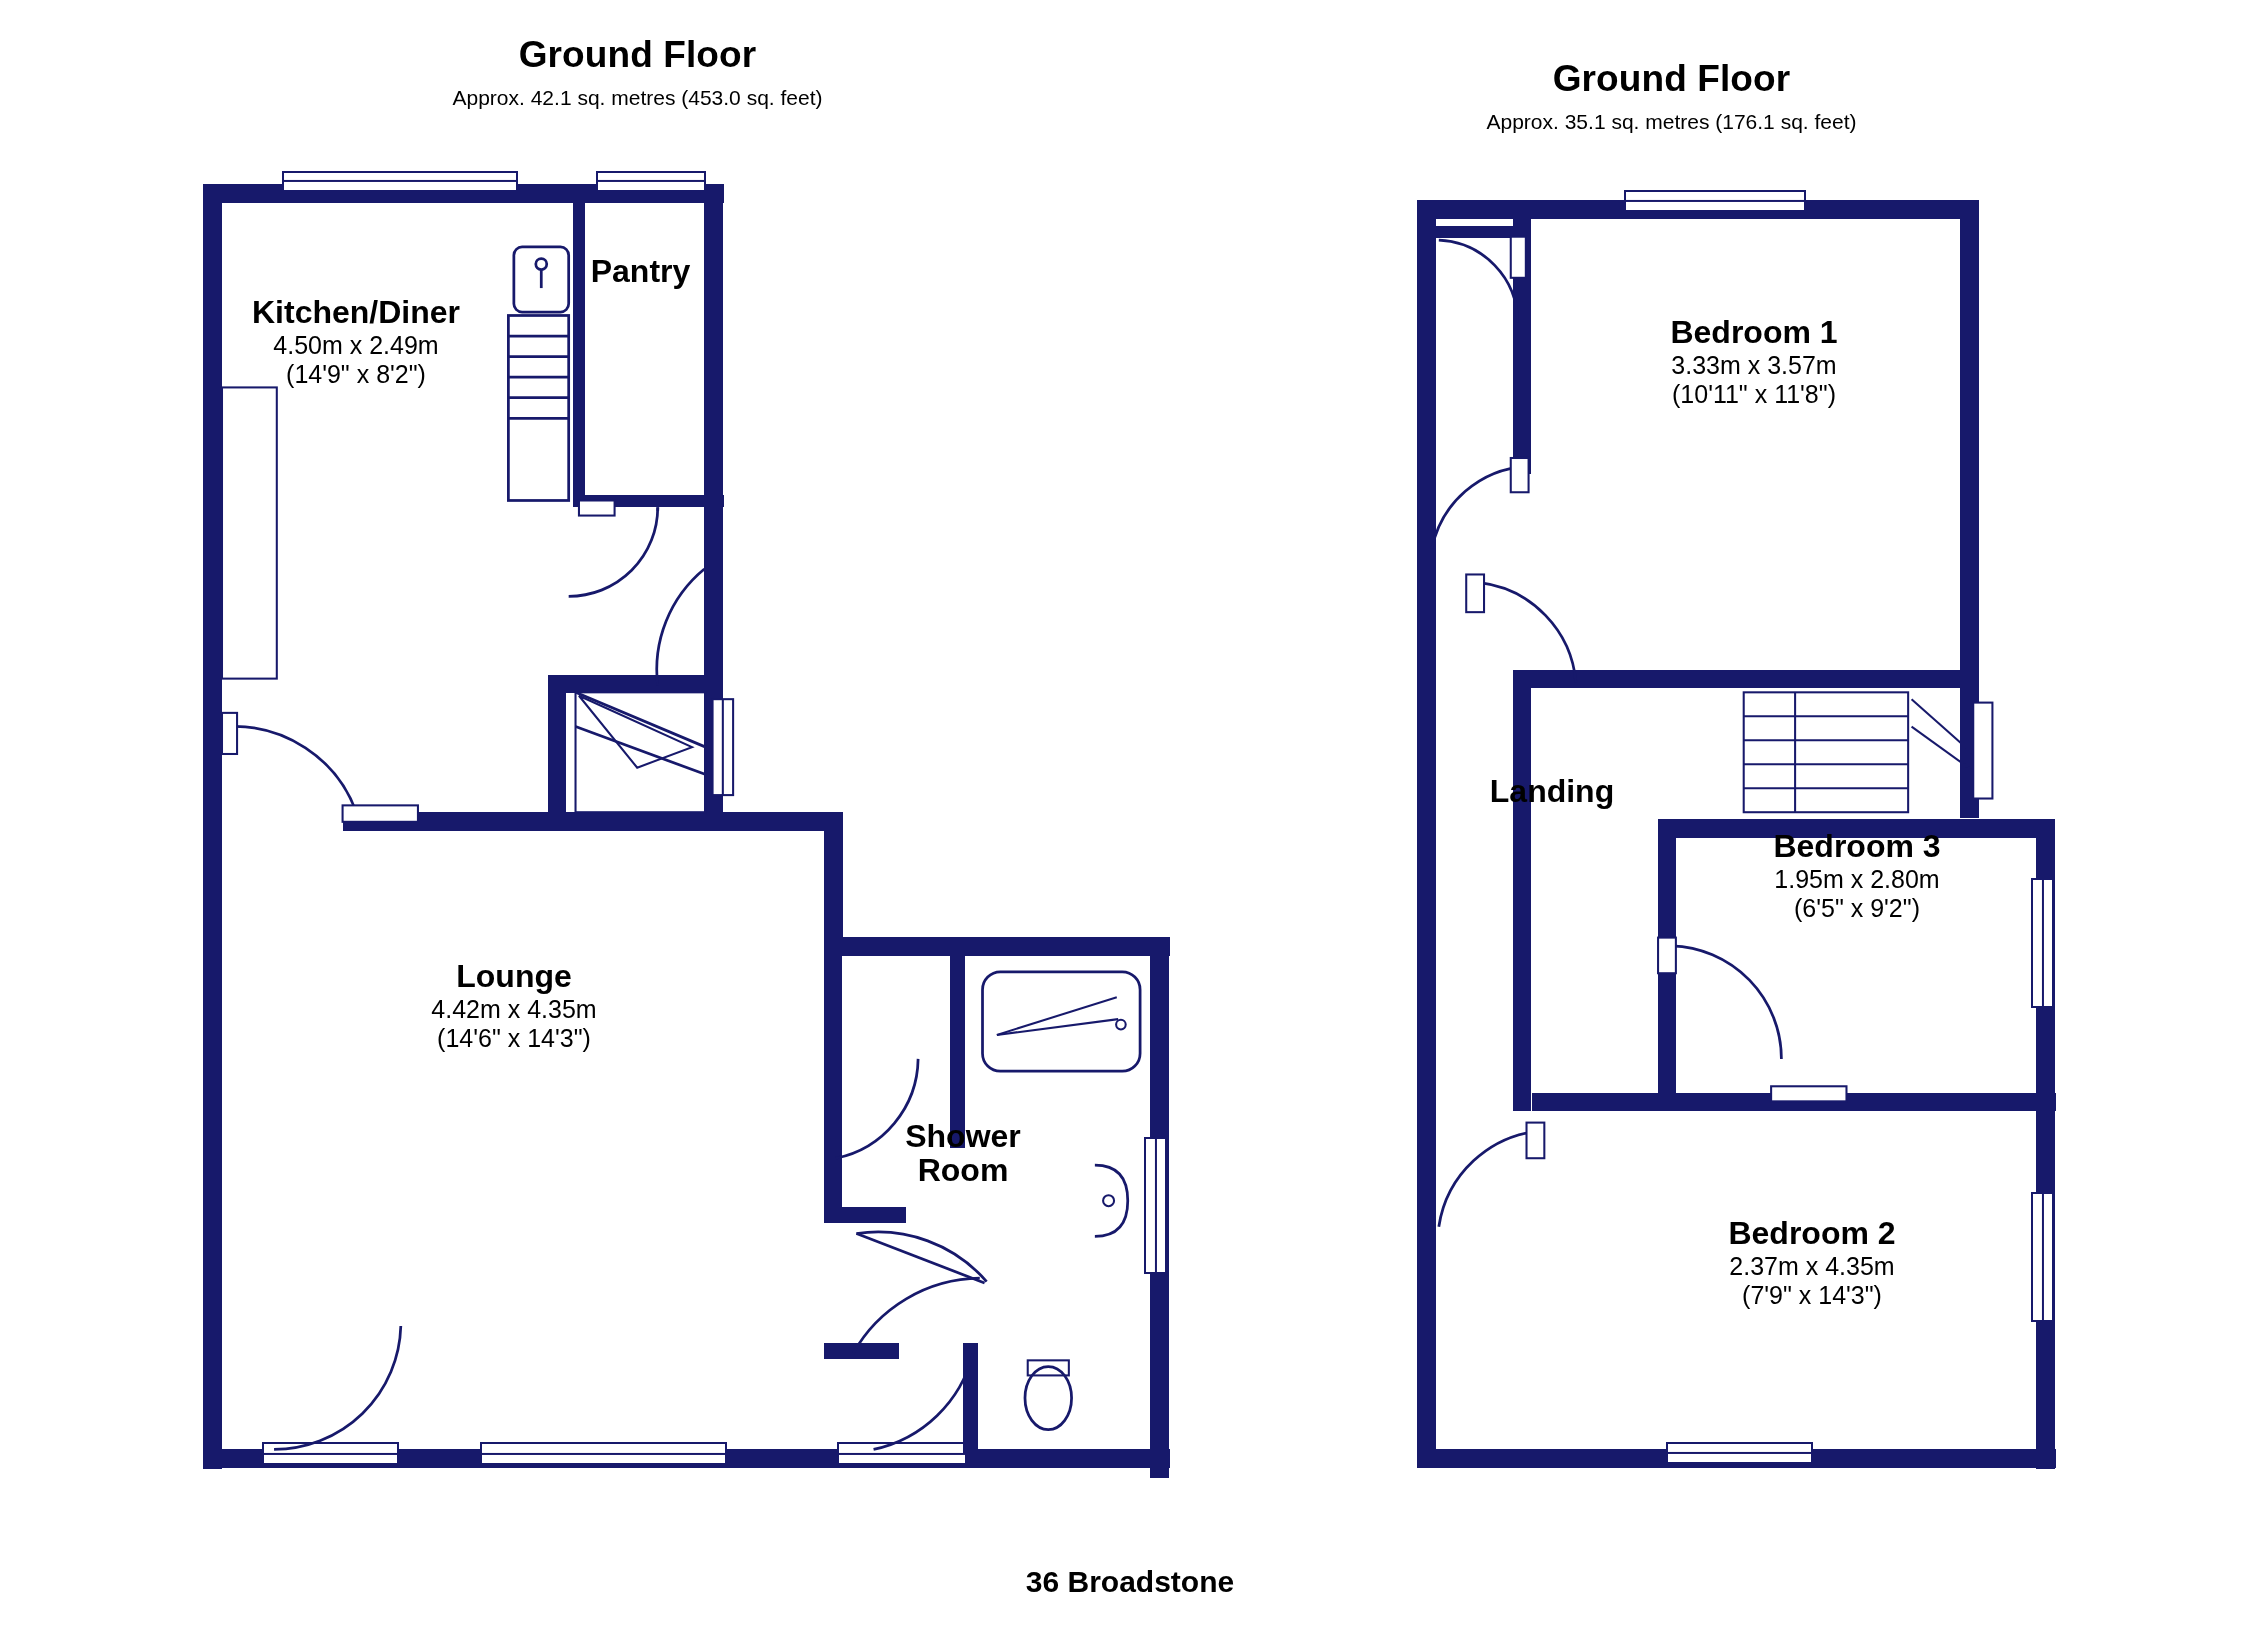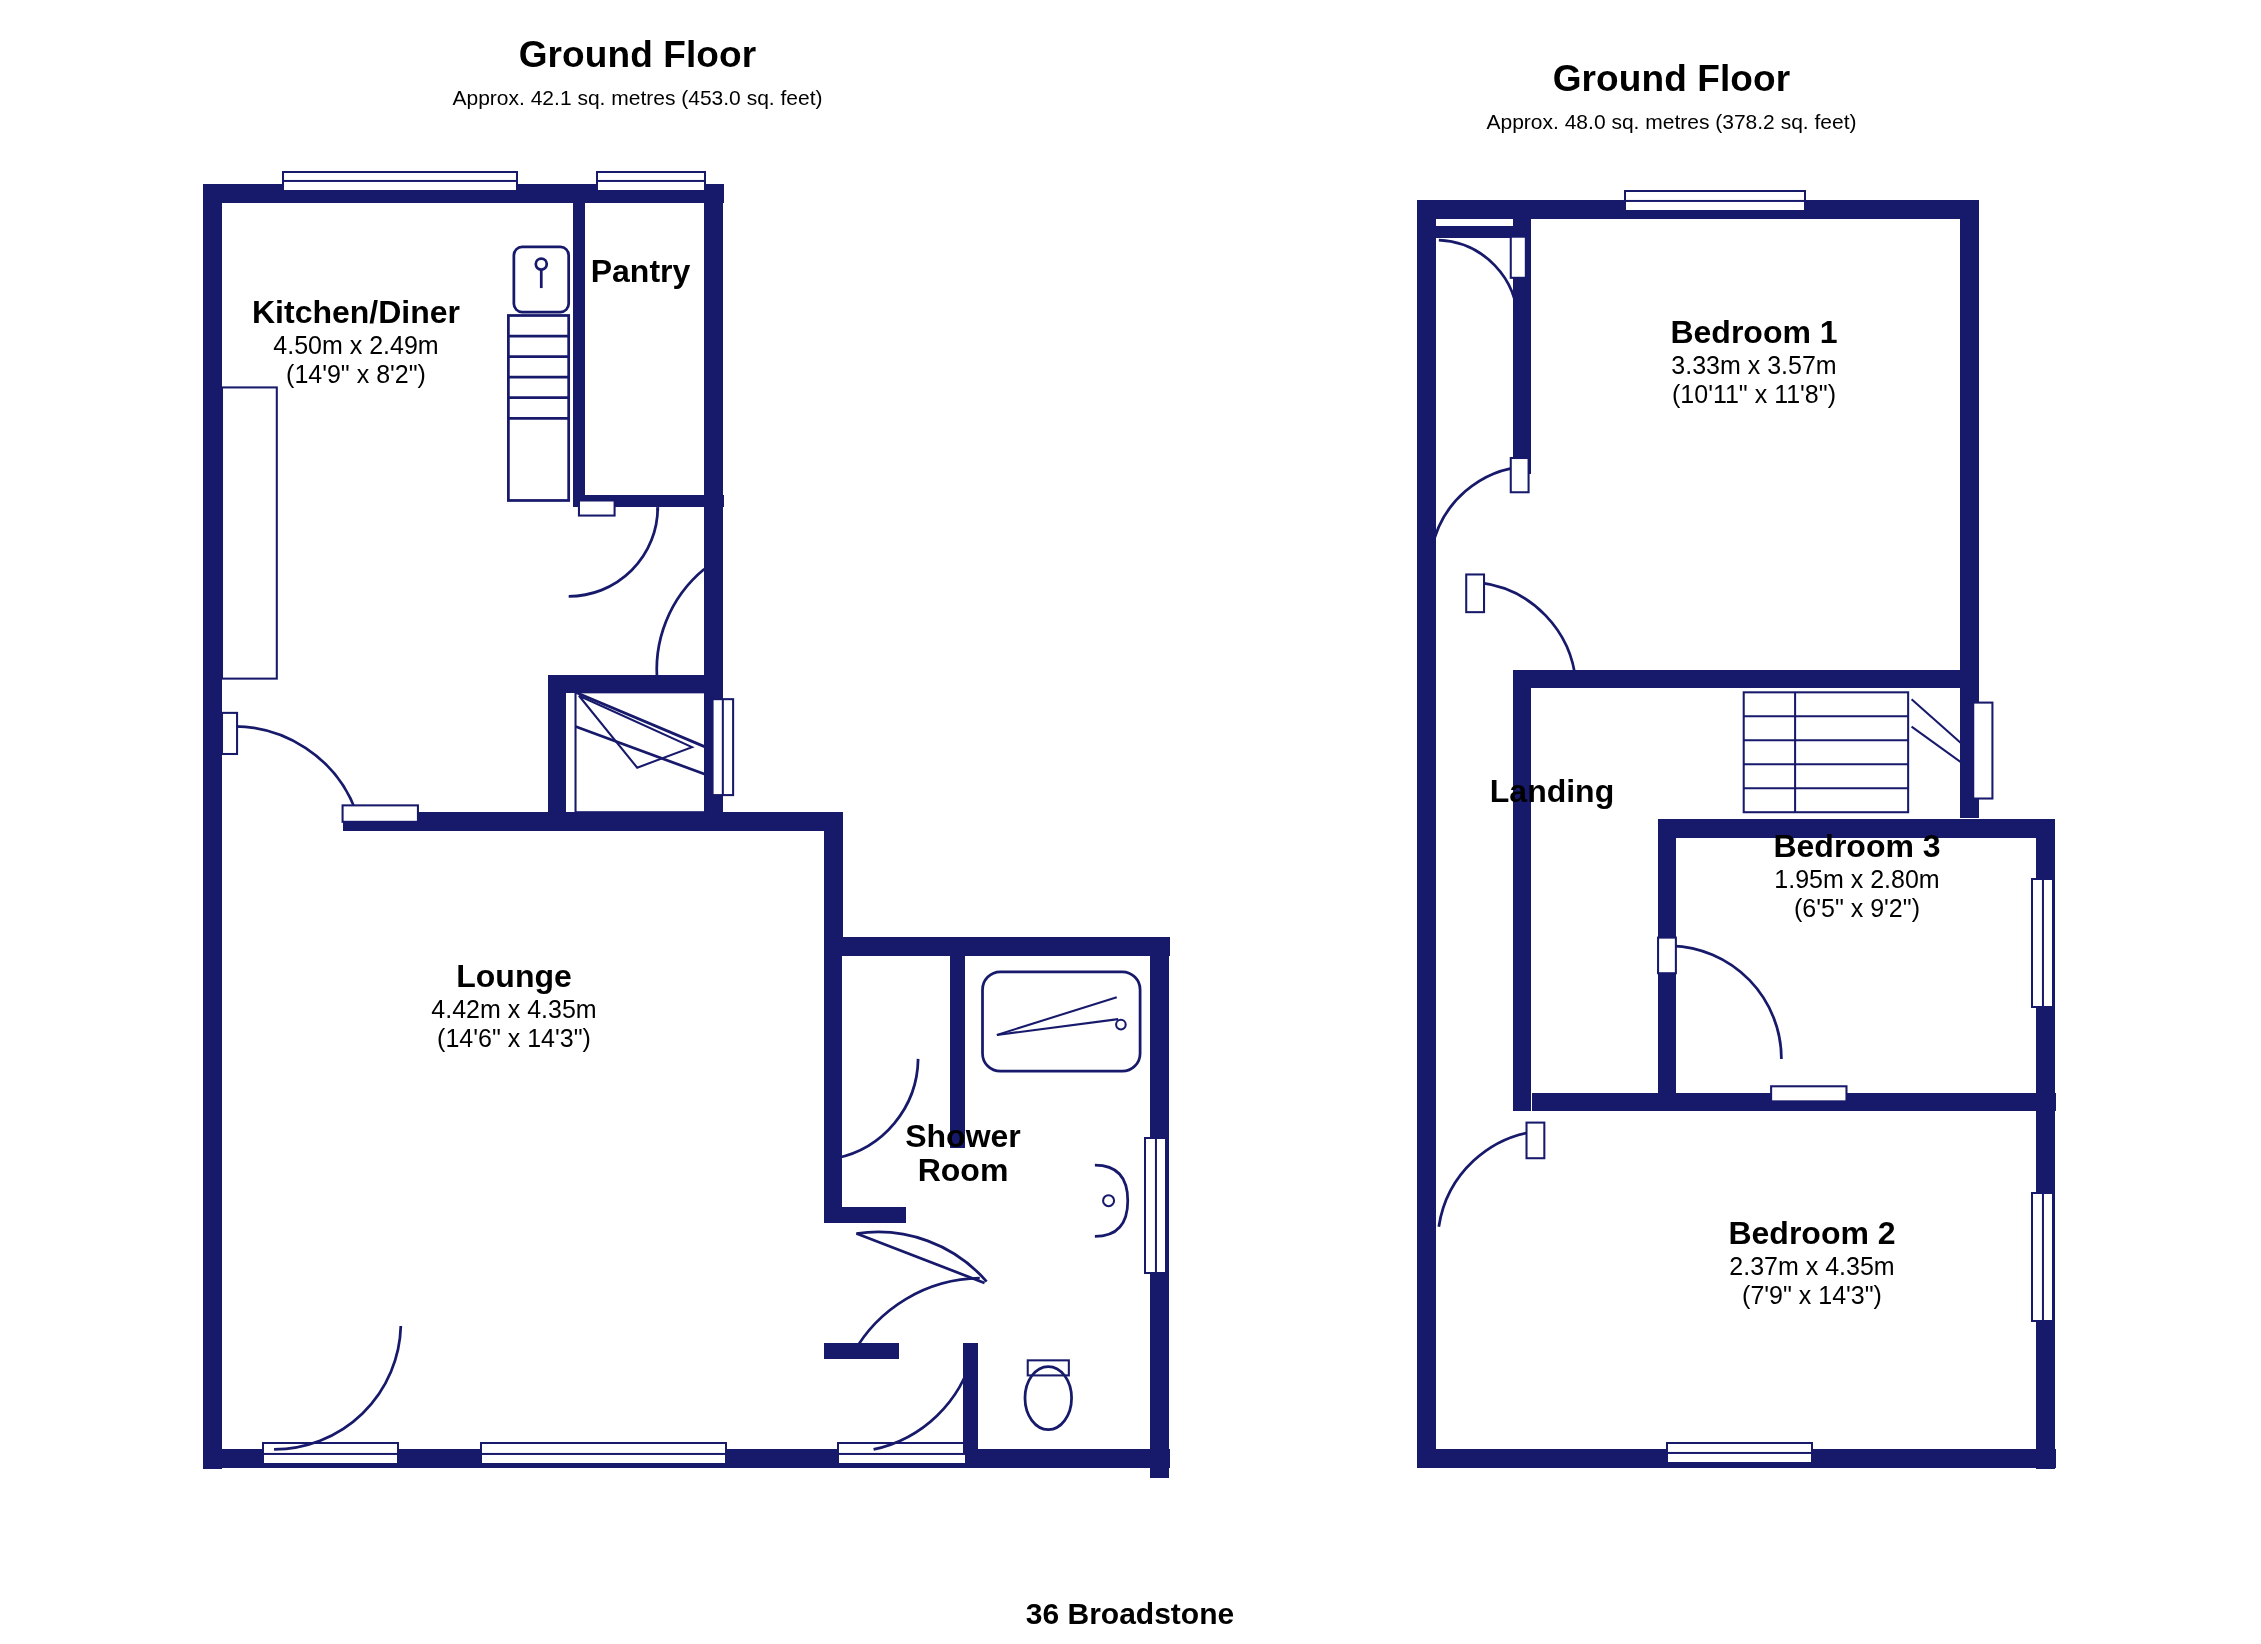--- a/index.html
+++ b/index.html
@@ -114,21 +114,21 @@
 </style>
 </head>
 <body>
 
 <div class="stage">
 
   <div class="floor-title" style="left:288px; top:34px; width:699px;">Ground Floor</div>
   <div class="floor-sub" style="left:288px; top:86px; width:699px;">Approx. 42.1 sq. metres (453.0 sq. feet)</div>
 
   <div class="floor-title" style="left:1322px; top:58px; width:699px;">Ground Floor</div>
-  <div class="floor-sub" style="left:1322px; top:110px; width:699px;">Approx. 48.0 sq. metres (378.2 sq. feet)</div>
+  <div class="floor-sub" style="left:1322px; top:110px; width:699px;">Approx. 35.1 sq. metres (176.1 sq. feet)</div>
 
   <div class="wall" style="left:203px; top:184px; width:19px; height:1285px;"></div>
 
   <div class="wall" style="left:203px; top:184px; width:521px; height:19px;"></div>
 
   <div class="opening h" style="left:282px; top:171px; width:236px; height:20.6px;"></div>
   <div class="opening h" style="left:596px; top:171px; width:110px; height:20.6px;"></div>
 
   <div class="wall" style="left:704px; top:184px; width:19px; height:603px;"></div>
 
@@ -302,16 +302,16 @@
     <span class="dim">1.95m x 2.80m</span>
     <span class="dim2">(6'5" x 9'2")</span>
   </div>
 
   <div class="room" style="left:1627px; top:1216px; width:370px;">
     <span class="name">Bedroom 2</span>
     <span class="dim">2.37m x 4.35m</span>
     <span class="dim2">(7'9" x 14'3")</span>
   </div>
 
-  <div class="address" style="left:445px; top:1597px; width:1370px;">36 Broadstone</div>
+  <div class="address" style="left:445px; top:1565px; width:1370px;">36 Broadstone</div>
 
 </div>
 
 
 </body></html>

